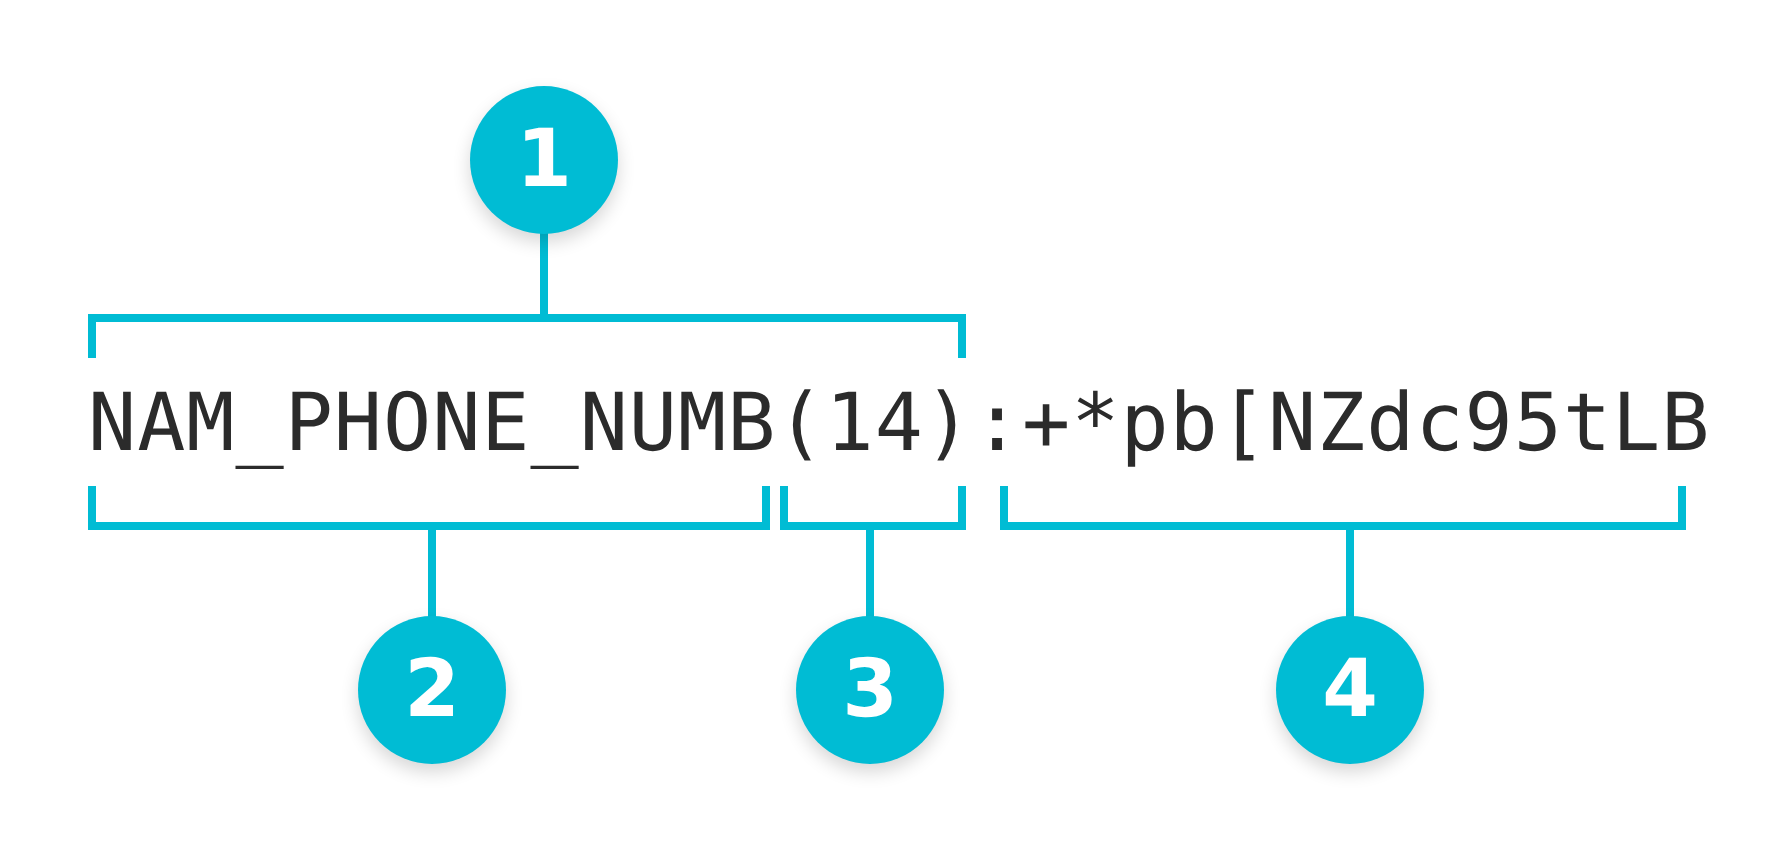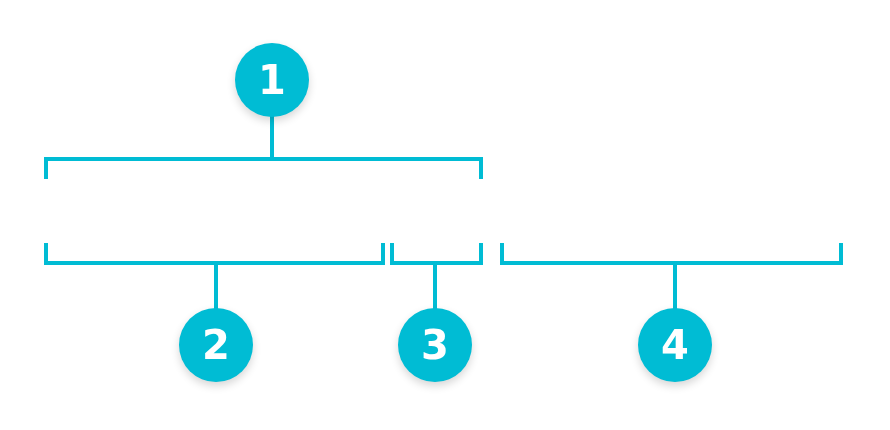--- a/index.html
+++ b/index.html
@@ -77,20 +77,21 @@
 </head>
 <body>
 
 <div id="canvas">
 
   <div class="badge" style="left:235px; top:43px;">1</div>
   <div class="stem" style="left:270px; top:114px; height:45px;"></div>
 
   <div class="bracket bracket-down" style="left:44px; top:157px; width:439px; height:22px;"></div>
 
+  <div class="code-string">NAM_PHONE_NUMB(14):+*pb[NZdc95tLB</div>
 
   <div class="bracket bracket-up" style="left:44px; top:243px; width:341px; height:22px;"></div>
   <div class="stem" style="left:214px; top:263px; height:48px;"></div>
   <div class="badge" style="left:179px; top:308px;">2</div>
 
   <div class="bracket bracket-up" style="left:390px; top:243px; width:93px; height:22px;"></div>
   <div class="stem" style="left:433px; top:263px; height:48px;"></div>
   <div class="badge" style="left:398px; top:308px;">3</div>
 
   <div class="bracket bracket-up" style="left:500px; top:243px; width:343px; height:22px;"></div>

